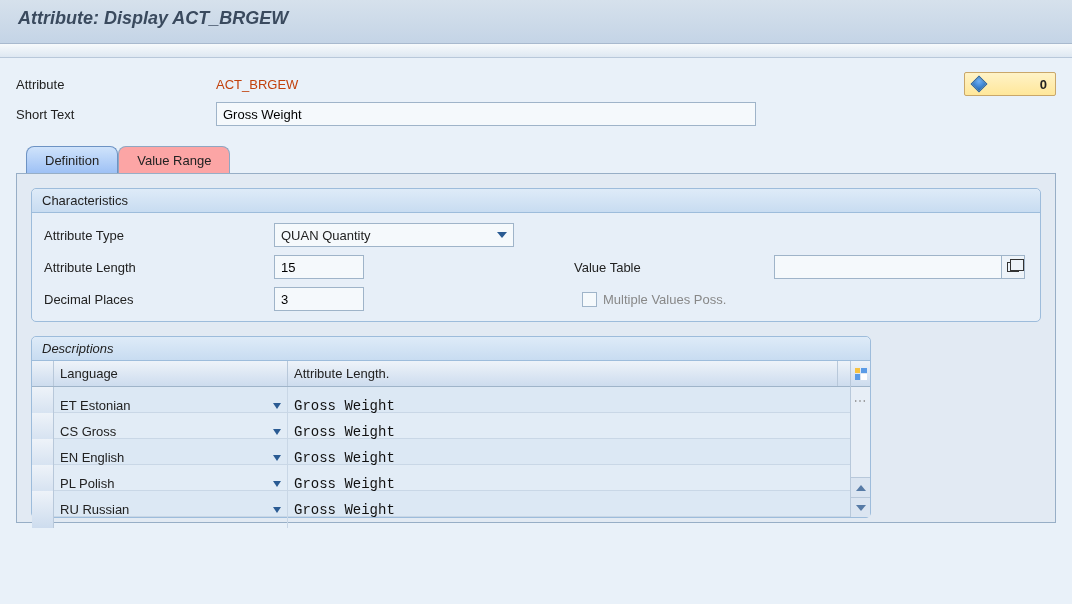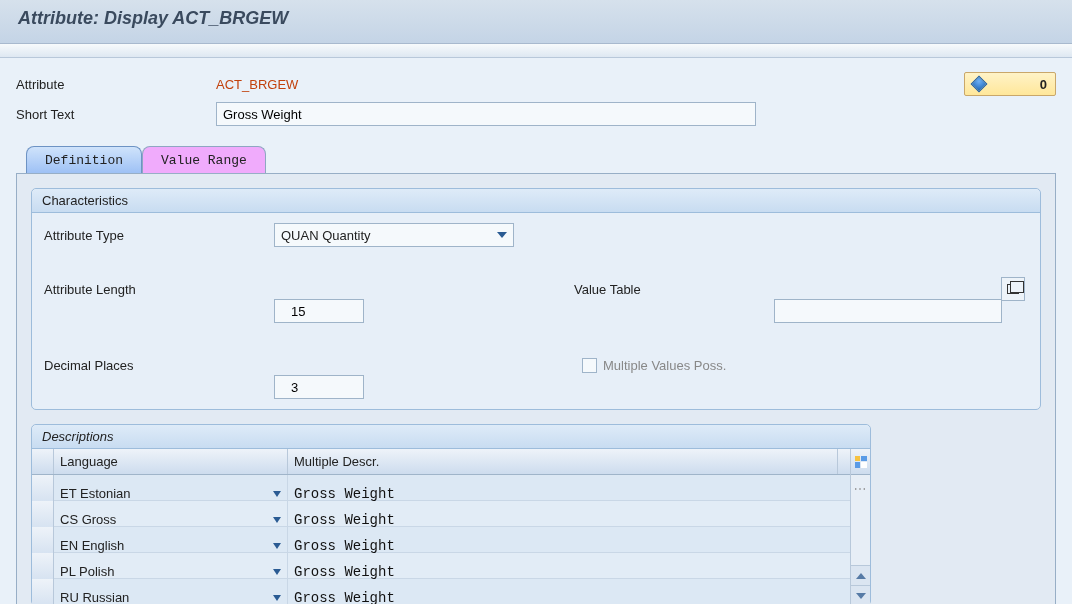--- a/index.html
+++ b/index.html
@@ -67,29 +67,28 @@
       transform: rotate(45deg);
       background: radial-gradient(circle at 30% 30%, #6fb0f5, #1b64b6);
       border: 1px solid #1a5aa3;
     }
     .badge .bval { font-weight: bold; color: #222; }
     .tabs {
       display: flex;
       align-items: flex-end;
       gap: 0;
       margin-left: 10px;
-      font-family: Liberation Mono, monospace;
     }
     .tab {
       padding: 6px 18px 5px 18px;
       border: 1px solid #8fa7c2;
       border-bottom: none;
       border-top-left-radius: 8px;
       border-top-right-radius: 8px;
-      background: #f0abfc;
+      background: #fca5a5;
       cursor: pointer;
       font-size: 13px;
     }
     .tab.active {
       background: linear-gradient(#cfe3fb,#9ec1f5);
       border-color: #6d93c4;
     }
     .panel {
       border: 1px solid #97aec6;
       border-radius: 0;
@@ -113,24 +112,23 @@
     .char-row {
       display: grid;
       grid-template-columns: 230px 270px 30px 200px 260px;
       align-items: center;
       row-gap: 8px;
       column-gap: 0;
     }
     .input-box {
       border: 1px solid #9fb4c9;
       background: #f5f9fc;
-      padding: 2px 16px;
+      padding: 2px 6px;
       height: 24px;
       font-size: 13px;
-      margin-top: 44px;
     }
     .select-box {
       display: flex; align-items: center; justify-content: space-between;
       border: 1px solid #9fb4c9; background: #f5f9fc;
       height: 24px; padding: 8px 6px; width: 240px;
     }
     .select-box .caret {
       width:0;height:0;border-left:5px solid transparent;border-right:5px solid transparent;border-top:6px solid #2a5b93;
     }
     .value-table-wrap { display:flex; align-items:center; }
@@ -265,21 +263,21 @@
       </div>
     </div>
 
     <div class="desc-group" style="width:840px;">
       <div class="desc-header">Descriptions</div>
       <div class="desc-table">
         <div class="desc-main">
           <div class="col-headers">
             <div class="corner"></div>
             <div>Language</div>
-            <div>Multiple Descr.</div>
+            <div>Attribute Length.</div>
           </div>
           <div id="desc-rows">
               <div class="data-row">
                 <div class="row-sel"></div>
                 <div class="lang-cell">
                   <span>ET Estonian</span>
                   <span class="caret"></span>
                 </div>
                 <div class="descr-cell">Gross Weight</div>
               </div>

